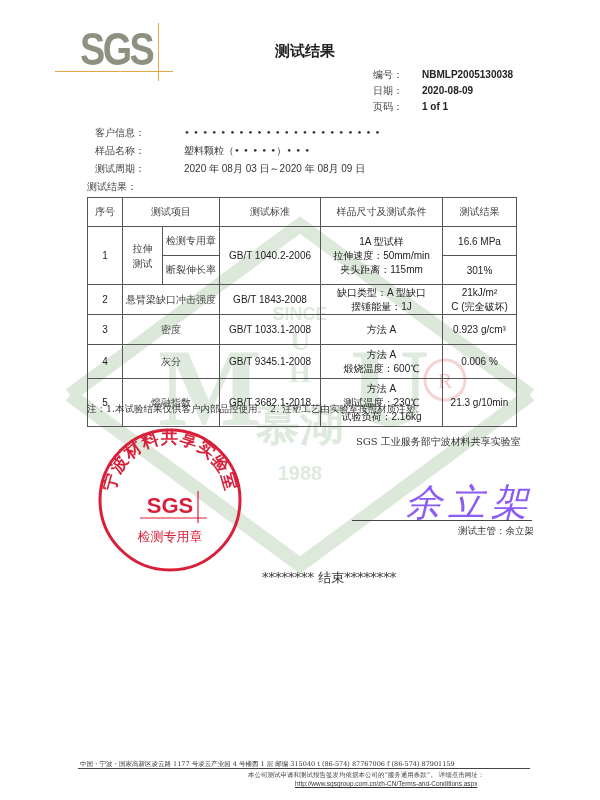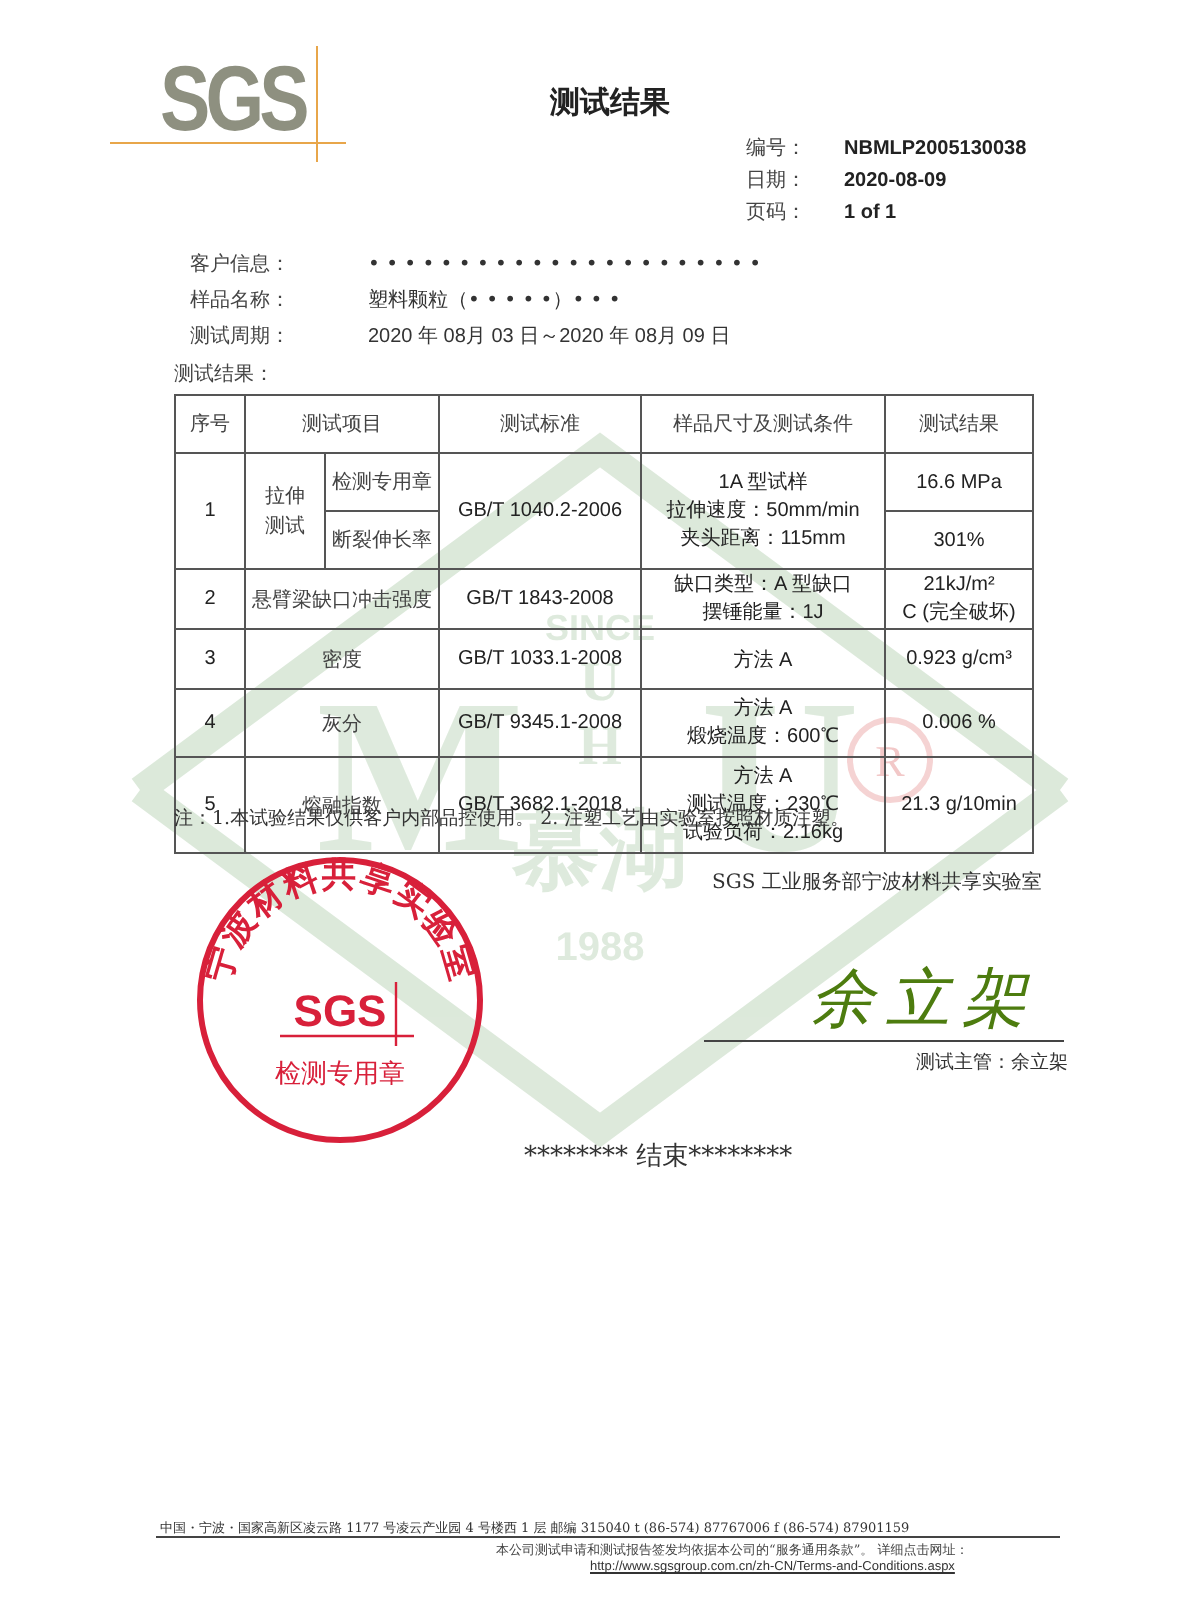--- a/index.html
+++ b/index.html
@@ -41,21 +41,21 @@
   .num { font-family:"Liberation Sans", sans-serif; }
   .cn { font-family:"DejaVu Serif", serif; color:#444; }
   .cell-lines div { line-height:14px; }
 
   .note { left:87px; top:403px; font-size:9.5px; color:#333; }
 
   
   .stamp { left:95px; top:425px; width:150px; height:150px; }
 
   .sig-label { left:356px; top:434px; font-size:10px; line-height:15px; color:#333; }
-  .sig { left:405px; top:478px; font-size:32px; font-family:"DejaVu Serif", serif; color:#4d7c0f; letter-spacing:6px; font-style:italic; }
+  .sig { left:405px; top:478px; font-size:37px; font-family:"DejaVu Serif", serif; color:#8b5cf6; letter-spacing:6px; font-style:italic; }
   .sig-line { left:352px; top:520px; width:180px; height:1px; background:#444; }
   .supervisor { left:458px; top:525px; font-size:9.5px; color:#333; }
 
   .end-mark { left:262px; top:569px; font-size:13px; color:#333; }
 
   .foot-line { left:78px; top:768px; width:452px; height:1px; background:#444; }
   .foot-addr { left:80px; top:760px; font-size:6.5px; color:#333; white-space:nowrap; }
   .foot-terms { left:248px; top:771px; font-size:6.5px; color:#444; white-space:nowrap; }
   .foot-url { left:295px; top:780px; font-size:6.5px; color:#333; text-decoration:underline; font-family:"Liberation Sans", sans-serif; }
 </style>

